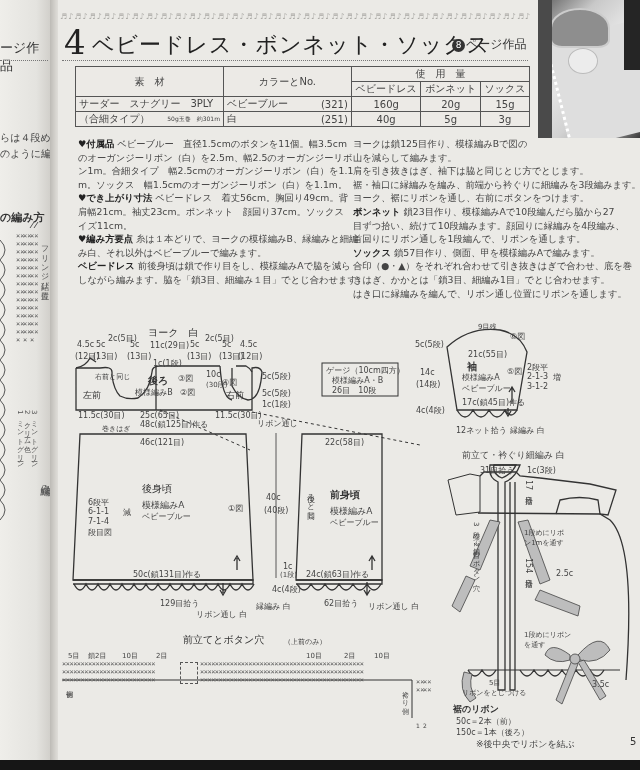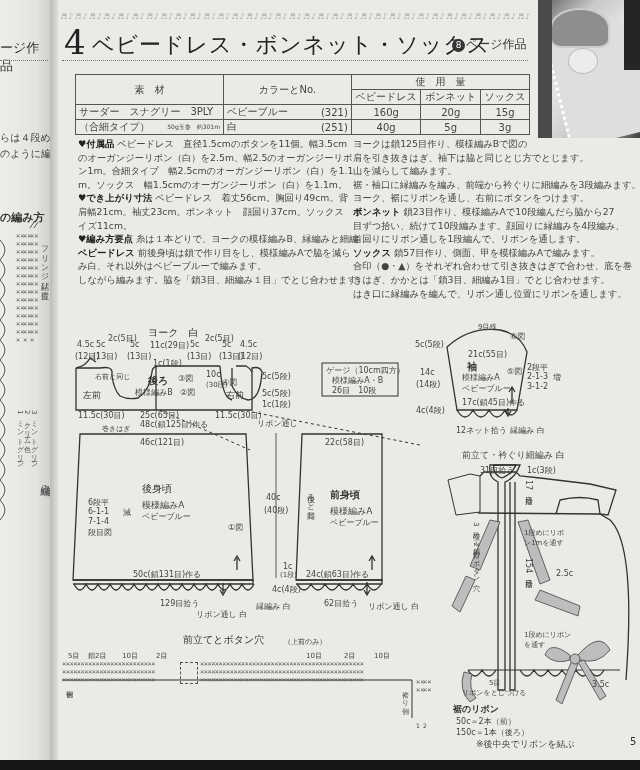--- a/index.html
+++ b/index.html
@@ -21,21 +21,21 @@
   .title-txt{position:absolute;left:92px;top:30px;font-size:22px;color:#222;letter-spacing:1px}
   .title-ref{position:absolute;left:452px;top:36px;font-size:12px;color:#333}
   .title-ref .circ{display:inline-block;width:13px;height:13px;border-radius:50%;background:#333;color:#fff;font-size:9px;text-align:center;line-height:13px;margin-right:1px}
   .title-dots{position:absolute;left:62px;top:60px;width:466px;border-top:1.5px dotted #777}
   .photo{position:absolute;left:538px;top:0;width:102px;height:138px;background:linear-gradient(135deg,#5d5d5d 0%,#c9c9c9 25%,#e3e3e3 45%,#d2d2d2 65%,#a3a3a3 85%,#3a3a3a 100%);overflow:hidden}
   .photo .hood{position:absolute;left:12px;top:8px;width:60px;height:40px;border-radius:50% 50% 20% 20%;background:#8e8e8e;border:2px solid #ccc}
   .photo .blanket{position:absolute;left:18px;top:30px;width:90px;height:110px;background:#dedede;transform:rotate(-14deg);border-left:3px dotted #fff}
   .photo .bonnet{position:absolute;left:30px;top:48px;width:30px;height:26px;border-radius:50%;background:#ececec;border:1px solid #bbb}
   .photo .frame{position:absolute;left:0;top:0;width:14px;height:138px;background:#4a4a4a}
   .photo .frame2{position:absolute;right:0;top:0;width:16px;height:70px;background:#252525}
-  table.mat{position:absolute;left:75px;top:74px;width:455px;border-collapse:collapse;font-size:10px;color:#444;background:#eceae6}
+  table.mat{position:absolute;left:75px;top:66px;width:455px;border-collapse:collapse;font-size:10px;color:#444;background:#eceae6}
   table.mat td,table.mat th{border:1px solid #555;padding:0 3px;height:12px;font-weight:normal;white-space:nowrap}
   table.mat th{text-align:center}
   table.mat td.r{text-align:right}
   table.mat td.c{text-align:center}
   table.mat .small{font-size:6px;float:right;margin-top:3px}
   .col{position:absolute;font-size:9.3px;line-height:13.6px;color:#444}
   .col p{white-space:nowrap}
   .col b{color:#222}
   .dg{position:absolute;font-size:8px;color:#444;white-space:nowrap}
   .dgt{position:absolute;font-size:10px;color:#333;white-space:nowrap}
@@ -109,37 +109,37 @@
       <td style="border-right:none">白</td>
       <td class="r" style="border-left:none">(251)</td>
       <td class="c">40g</td>
       <td class="c">5g</td>
       <td class="c">3g</td>
     </tr>
   </tbody>
     </table>
 
   <div class="col" style="left:78px;top:137px;width:270px">
-    <p><b>♥付属品</b> <span>ベビードレス　直径1.5cmのボタンを11個。幅3.5cm</span></p>
+    <p><b>♥付属品</b> <span>ベビーブルー　直径1.5cmのボタンを11個。幅3.5cm</span></p>
     <p><span>のオーガンジーリボン（白）を2.5m、幅2.5のオーガンジーリボ</span></p>
     <p><span>ン1m。合細タイプ　幅2.5cmのオーガンジーリボン（白）を1.1</span></p>
     <p><span>m。ソックス　幅1.5cmのオーガンジーリボン（白）を1.1m。</span></p>
     <p><b>♥でき上がり寸法</b> <span>ベビードレス　着丈56cm。胸回り49cm。背</span></p>
     <p><span>肩幅21cm。袖丈23cm。ボンネット　顔回り37cm。ソックス　サ</span></p>
     <p><span>イズ11cm。</span></p>
     <p><b>♥編み方要点</b> <span>糸は１本どりで、ヨークの模様編みB、縁編みと細編</span></p>
+    <p><span>み白、それ以外はベビーブルーで編みます。</span></p>
     <p><b>ベビードレス</b> <span>前後身頃は鎖で作り目をし、模様編みAで脇を減ら</span></p>
-    <p><span>み白、それ以外はベビーブルーで編みます。</span></p>
     <p><span>しながら編みます。脇を「鎖3目、細編み１目」でとじ合わせます。</span></p>
   </div>
 
   <div class="col" style="left:353px;top:137px;width:285px">
     <p><span>ヨークは鎖125目作り、模様編みBで図の</span></p>
+    <p><span>山を減らして編みます。</span></p>
     <p><span>肩を引き抜きはぎ、袖下は脇と同じとじ方でとじます。</span></p>
-    <p><span>山を減らして編みます。</span></p>
     <p><span>裾・袖口に縁編みを編み、前端から衿ぐりに細編みを3段編みます。</span></p>
     <p><span>ヨーク、裾にリボンを通し、右前にボタンをつけます。</span></p>
     <p><b>ボンネット</b> <span>鎖23目作り、模様編みAで10段編んだら脇から27</span></p>
     <p><span>目ずつ拾い、続けて10段編みます。顔回りに縁編みを4段編み、</span></p>
     <p><span>首回りにリボン通しを1段編んで、リボンを通します。</span></p>
     <p><b>ソックス</b> <span>鎖57目作り、側面、甲を模様編みAで編みます。</span></p>
     <p><span>合印（●・▲）をそれぞれ合わせて引き抜きはぎで合わせ、底を巻</span></p>
     <p><span>きはぎ、かかとは「鎖3目、細編み1目」でとじ合わせます。</span></p>
     <p><span>はき口に縁編みを編んで、リボン通し位置にリボンを通します。</span></p>
   </div>
@@ -247,21 +247,21 @@
 
   <div class="dg" style="left:140px;top:437px">46c(121目)</div>
   <div class="dgt" style="left:142px;top:482px;font-weight:normal">後身頃</div>
   <div class="dg" style="left:142px;top:499px;font-size:9px">模様編みA</div>
   <div class="dg" style="left:142px;top:511px">ベビーブルー</div>
   <div class="dg" style="left:88px;top:497px">6段平</div>
   <div class="dg" style="left:88px;top:507px">6-1-1</div>
   <div class="dg" style="left:88px;top:517px">7-1-4</div>
   <div class="dg" style="left:123px;top:507px">減</div>
   <div class="dg" style="left:88px;top:527px">段目図</div>
-  <div class="dg" style="left:228px;top:522px">①図</div>
+  <div class="dg" style="left:228px;top:503px">①図</div>
   <div class="dg" style="left:266px;top:493px">40c</div>
   <div class="dg" style="left:264px;top:505px">(40段)</div>
   <div class="dg" style="left:133px;top:569px">50c(鎖131目)作る</div>
   <div class="dg" style="left:160px;top:598px">129目拾う</div>
   <div class="dg" style="left:196px;top:609px">リボン通し 白</div>
   <div class="dg" style="left:256px;top:601px">縁編み 白</div>
   <div class="dg" style="left:283px;top:562px">1c</div>
   <div class="dg" style="left:280px;top:570px;font-size:7px">(1段)</div>
   <div class="dg" style="left:272px;top:584px">4c(4段)</div>
 

